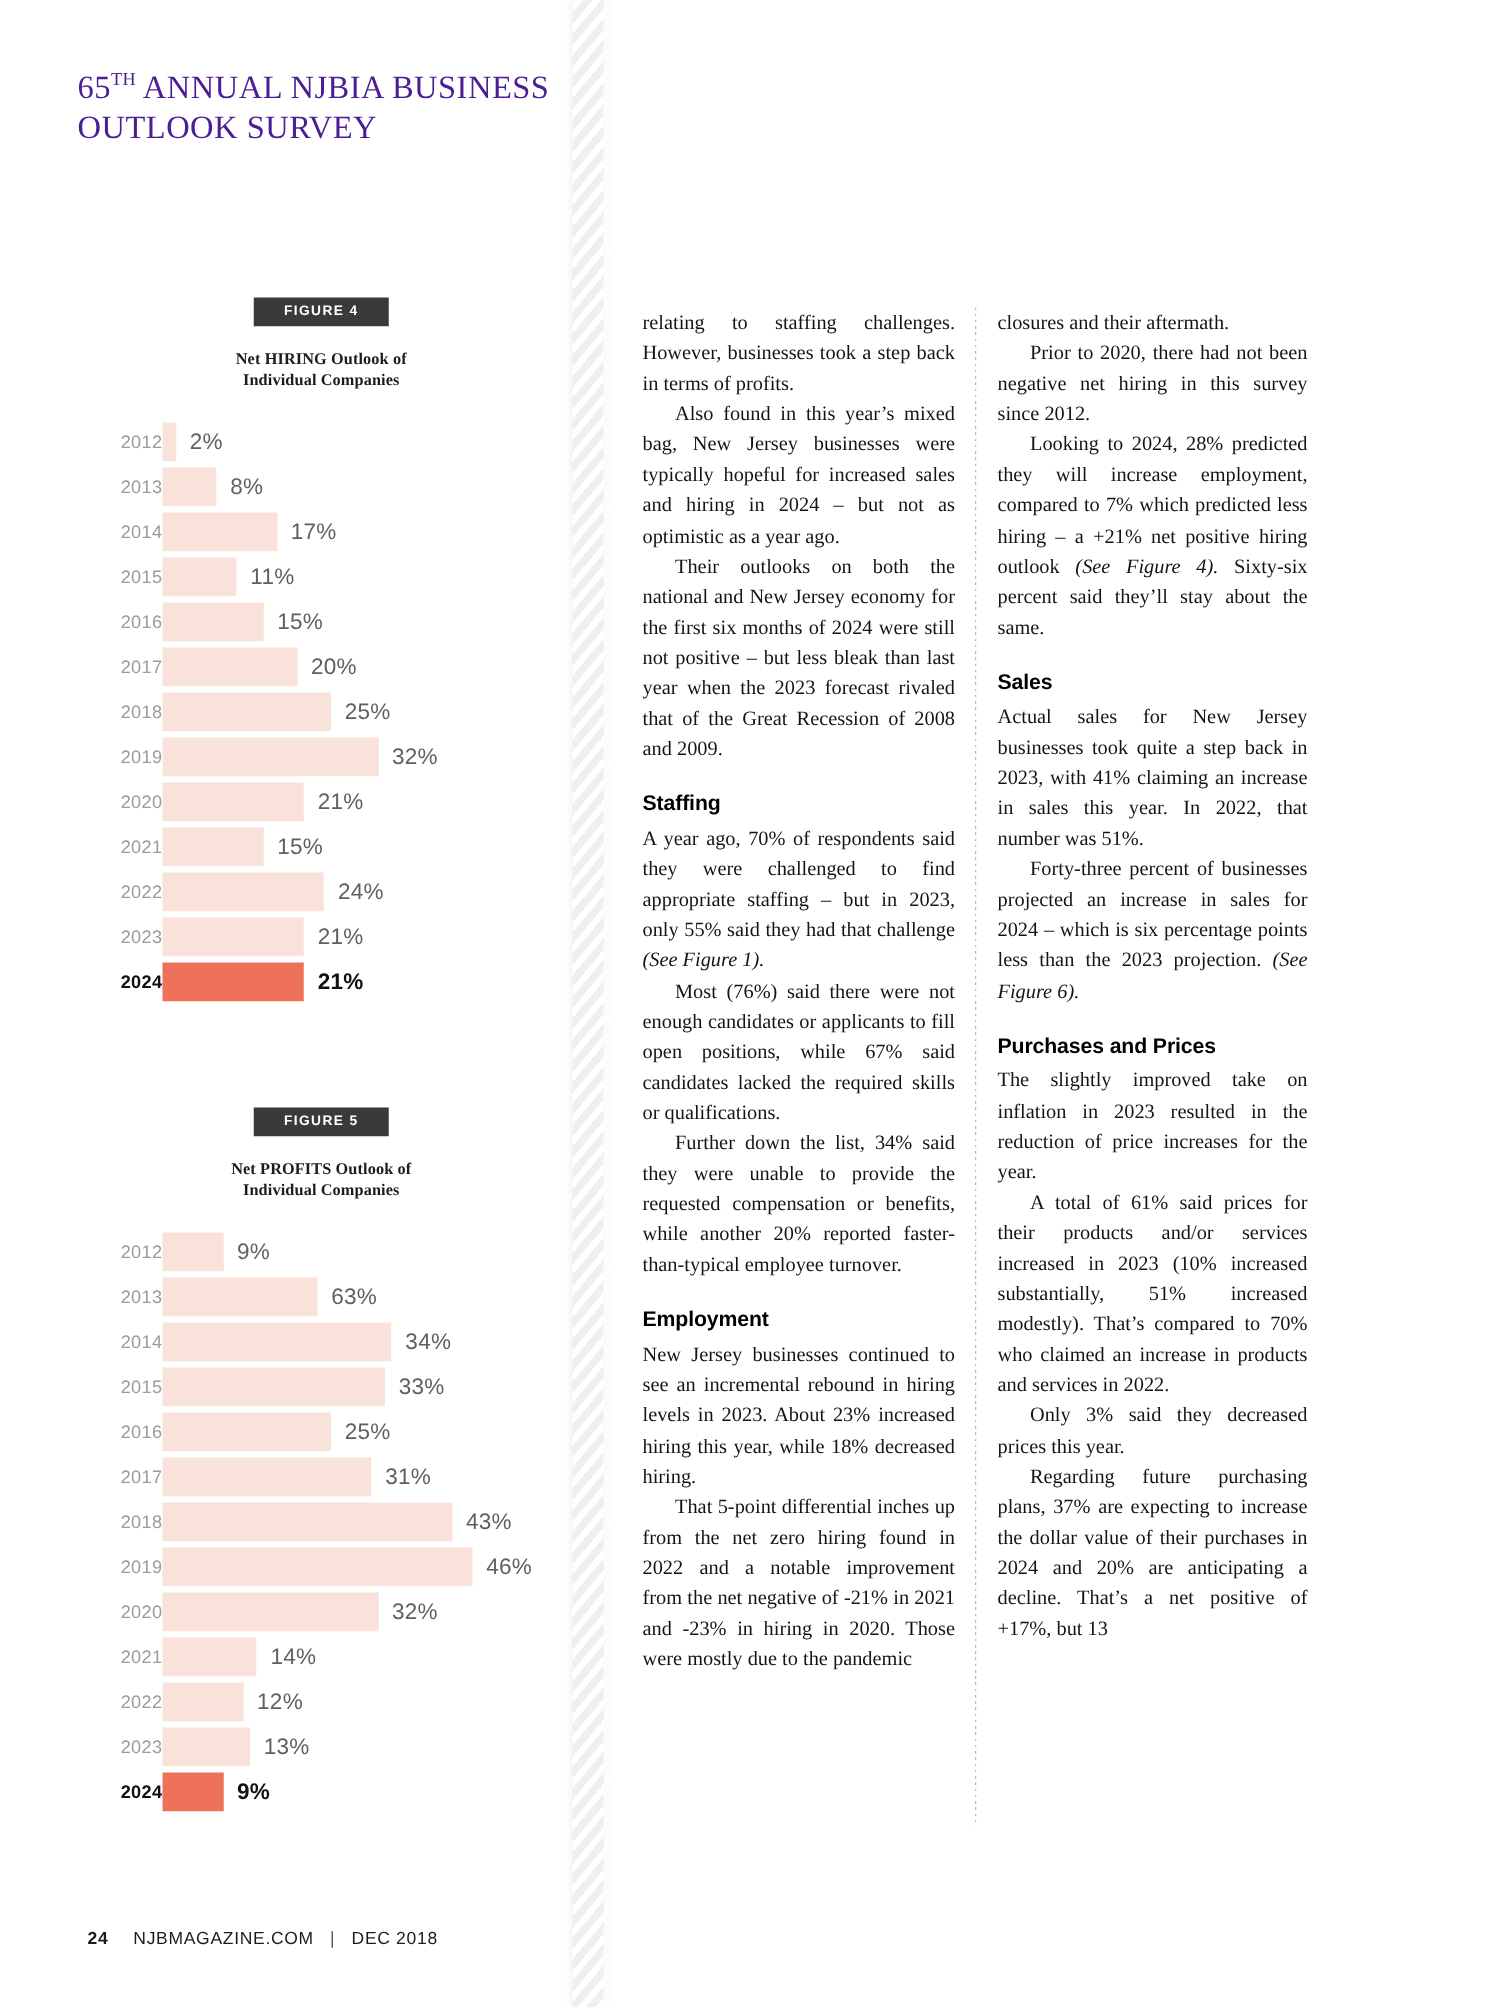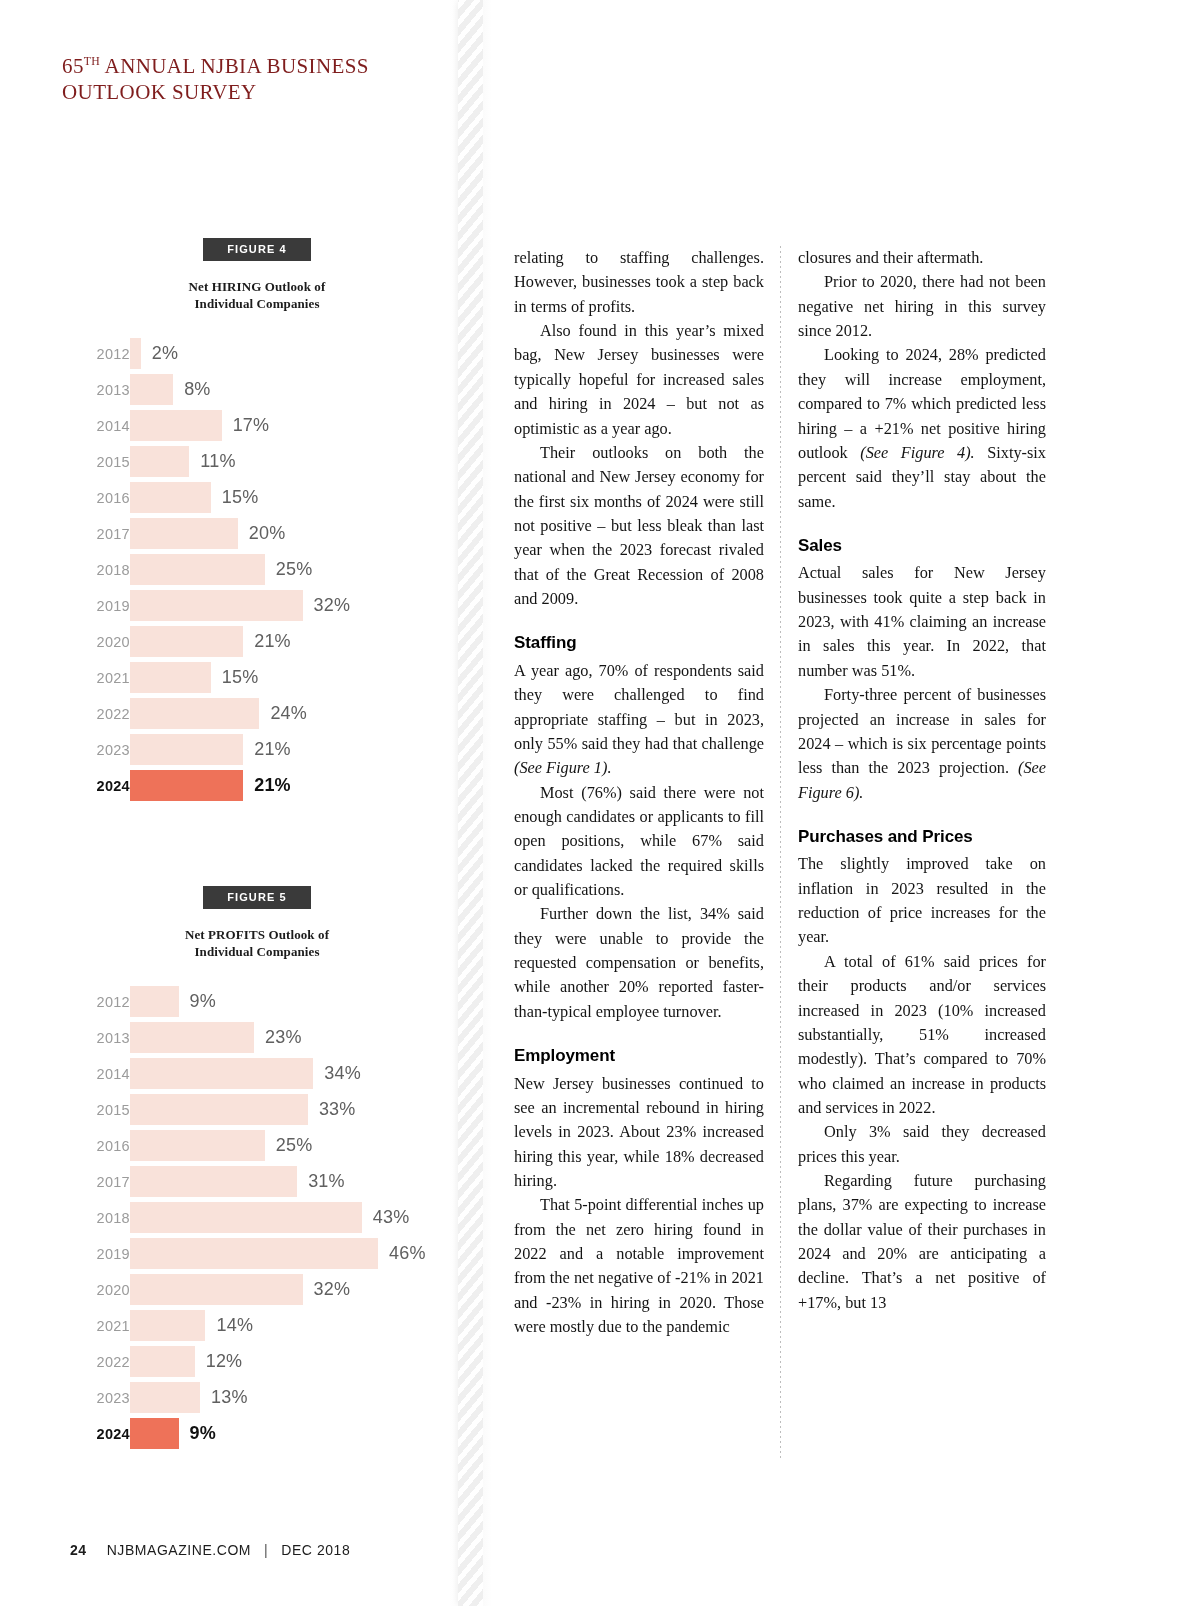--- a/index.html
+++ b/index.html
@@ -23,22 +23,22 @@
   }
   .gutter-shade-l{position:absolute;left:450px;top:0;width:9px;height:1606px;
     background:linear-gradient(to right,#ffffff,#fbfbfb);}
   .gutter-shade-r{position:absolute;left:483px;top:0;width:9px;height:1606px;
     background:linear-gradient(to left,#ffffff,#fbfbfb);}
 
   
   .page-header{
     position:absolute;left:62px;top:54px;width:400px;
     font-family:"Liberation Serif",serif;
-    font-size:21px;letter-spacing:.4px;line-height:1.23;
-    color:#7f1d1d;font-weight:400;
+    font-size:26px;letter-spacing:.4px;line-height:1.23;
+    color:#4c1d95;font-weight:400;
   }
   .page-header sup{font-size:.56em;vertical-align:super;letter-spacing:.3px;}
 
   
   .fig{position:absolute;left:62px;width:390px;}
   #fig4{top:238px;}
   #fig5{top:886px;}
 
   .fig-badge-wrap{text-align:center;}
   .fig-badge{
@@ -249,21 +249,21 @@
         <div class="bar-year">2012</div>
         <div class="bar-track">
           <div class="bar-fill" style="width: 48.5217px;"></div>
           <div class="bar-value">9%</div>
         </div>
       </div>
       <div class="bar-row">
         <div class="bar-year">2013</div>
         <div class="bar-track">
           <div class="bar-fill" style="width: 124px;"></div>
-          <div class="bar-value">23%</div>
+          <div class="bar-value">63%</div>
         </div>
       </div>
       <div class="bar-row">
         <div class="bar-year">2014</div>
         <div class="bar-track">
           <div class="bar-fill" style="width: 183.304px;"></div>
           <div class="bar-value">34%</div>
         </div>
       </div>
       <div class="bar-row">

